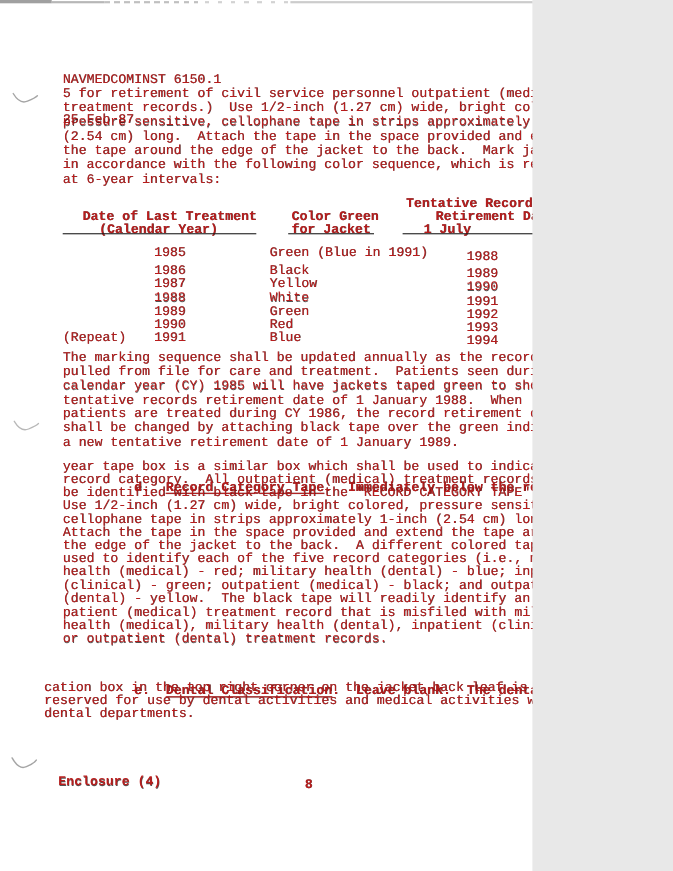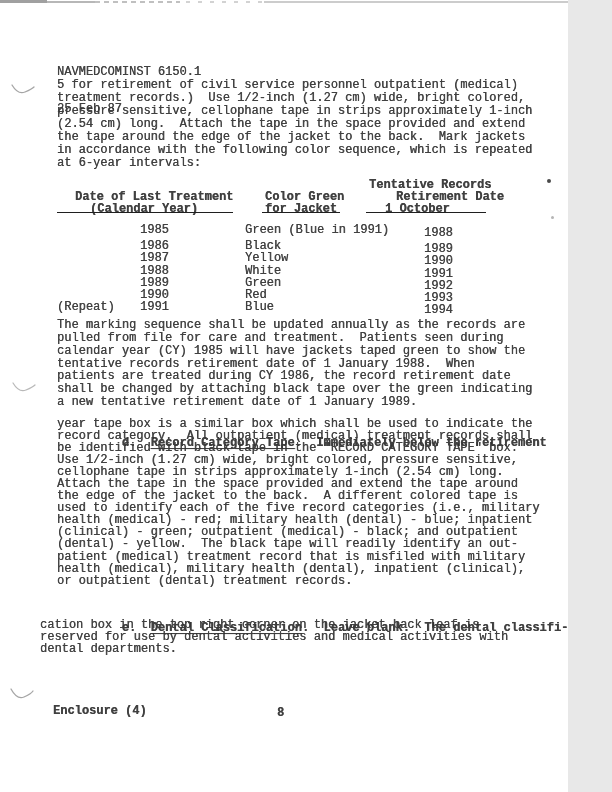--- a/index.html
+++ b/index.html
@@ -1,20 +1,20 @@
 <!DOCTYPE html>
 <html><head>
 <meta charset="utf-8">
 <style>
   html,body{margin:0;padding:0;background:#e8e8e8;}
   .page{
-    position:relative;width:568px;height:792px;background:#ffffff;
+    position:relative;width:484px;height:792px;background:#ffffff;
     overflow:hidden;
     font-family:"Liberation Mono","DejaVu Sans Mono",monospace;
-    font-size:12px;color:#404040;
+    font-size:12px;color:#b91c1c;
     text-shadow:0.35px 0.1px 0 rgba(25,25,25,0.75);
   }
   .abs{position:absolute;white-space:pre;font-weight:bold;}
   .lines{position:absolute;white-space:pre;}
   .lh13{line-height:13px;}
   .lh128{line-height:12.85px;}
   .lh125{line-height:12.4px;}
   .lh12{line-height:12.05px;}
   .u{text-decoration:underline;text-underline-offset:2.4px;text-decoration-thickness:1.3px;}
   
@@ -69,21 +69,21 @@
 in accordance with the following color sequence, which is repeated
 at 6-year intervals:</div>
 
   <div>
     <div class="abs" style="left:369px;top:178px;">Tentative Records</div>
     <div class="abs" style="left:75px;top:190px;">Date of Last Treatment</div>
     <div class="abs" style="left:265px;top:190px;">Color Green</div>
     <div class="abs" style="left:396px;top:190px;">Retirement Date</div>
     <div class="abs" style="left:90px;top:202px;text-align:center;">(Calendar Year)</div>
     <div class="abs" style="left:265px;top:202px;">for Jacket</div>
-    <div class="abs" style="left:385px;top:202px;">1 October</div>
+    <div class="abs" style="left:385px;top:202px;">1 July</div>
 
     <div class="tbl-underline" style="left:57px;width:176px;"></div>
     <div class="tbl-underline" style="left:262px;width:78px;"></div>
     <div class="tbl-underline" style="left:366px;width:120px;"></div>
 
     <div class="trow" style="top:223px;">
       <span class="cell c1">1985</span>
       <span class="cell c2">Green (Blue in 1991)</span>
       <span class="cell c3">1988</span>
     </div>

